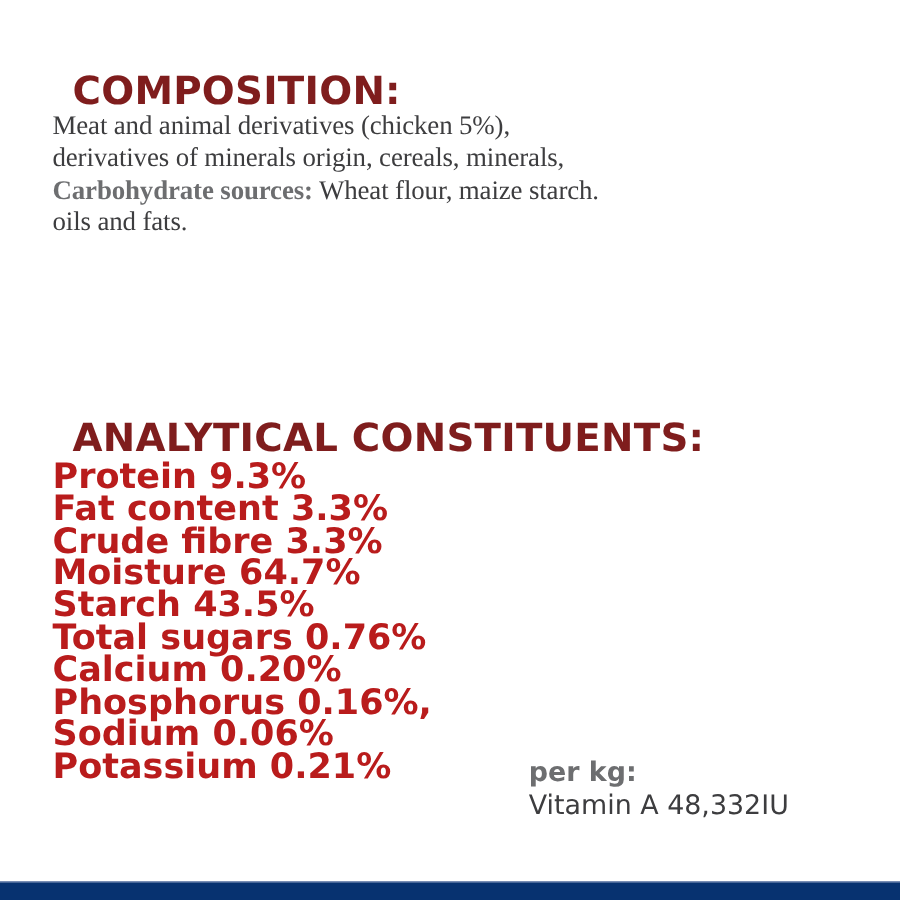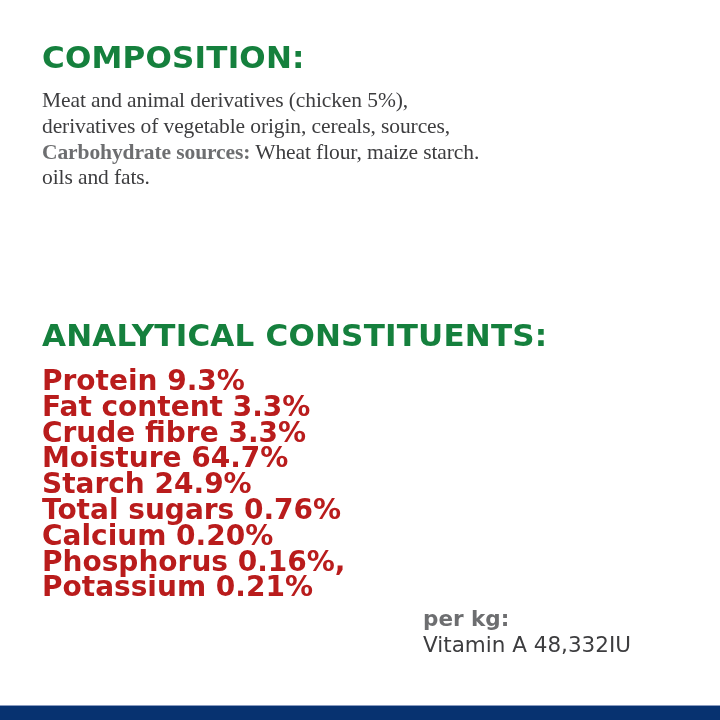--- a/index.html
+++ b/index.html
@@ -11,24 +11,24 @@
       width: 720px;
       height: 720px;
       position: relative;
       overflow: hidden;
       font-family: "DejaVu Sans", sans-serif;
       color: #3d3d3f;
     }
     .heading {
       position: absolute;
       left: 42px;
-      margin: 0;
+      margin: 16px;
       font-family: "DejaVu Sans", sans-serif;
       font-weight: bold;
-      color: #15803d;
+      color: #7f1d1d;
       font-size: 31px;
       letter-spacing: 0.2px;
       line-height: 1;
       white-space: nowrap;
     }
     #h-composition { top: 42px; }
     #h-analytical { top: 320px; text-align: center; }
 
     .body-text {
       position: absolute;
@@ -83,36 +83,37 @@
       border-top: 1px solid #8a9cc0;
     }
   </style>
 </head>
 <body>
 
 <h1 id="h-composition" class="heading">COMPOSITION:</h1>
 
 <div id="composition-body" class="body-text">
   <span class="comp-line">Meat and animal derivatives (chicken 5%),</span>
-  <span class="comp-line">derivatives of vegetable origin, cereals, sources,</span>
+  <span class="comp-line">derivatives of minerals origin, cereals, minerals,</span>
   <span class="comp-line"><span class="label-bold">Carbohydrate sources:</span><span> Wheat flour, maize starch.</span></span>
   <span class="comp-line">oils and fats.</span>
 </div>
 
 <h1 id="h-analytical" class="heading">ANALYTICAL CONSTITUENTS:</h1>
 
 <ul class="list">
   <li>Protein 9.3%</li>
   <li>Fat content 3.3%</li>
   <li>Crude fibre 3.3%</li>
   <li>Moisture 64.7%</li>
-  <li>Starch 24.9%</li>
+  <li>Starch 43.5%</li>
   <li>Total sugars 0.76%</li>
   <li>Calcium 0.20%</li>
   <li>Phosphorus 0.16%,</li>
+  <li>Sodium 0.06%</li>
   <li>Potassium 0.21%</li>
 </ul>
 
 <ul class="vitamins">
   <li class="label-bold">per kg:</li>
   <li>Vitamin A 48,332IU</li>
 </ul>
 
 <div class="bottom-bar"></div>
 

